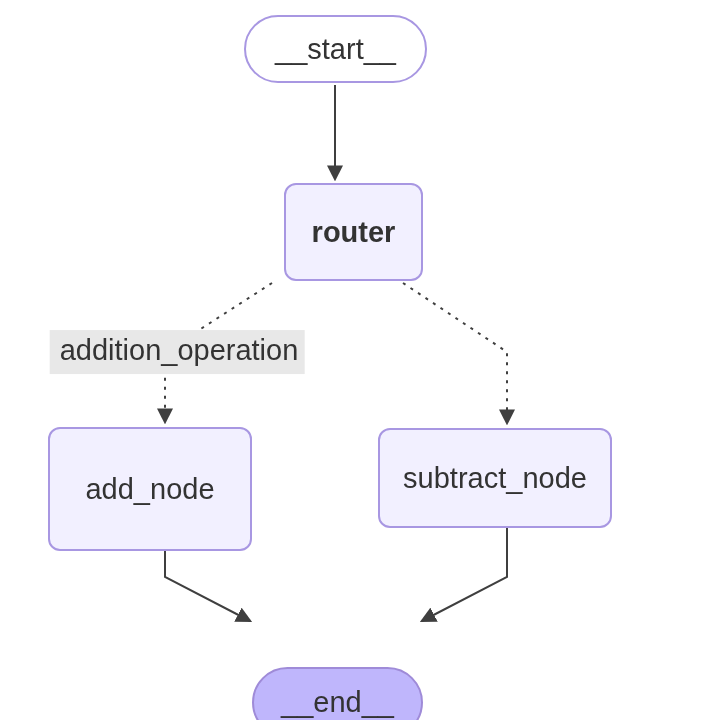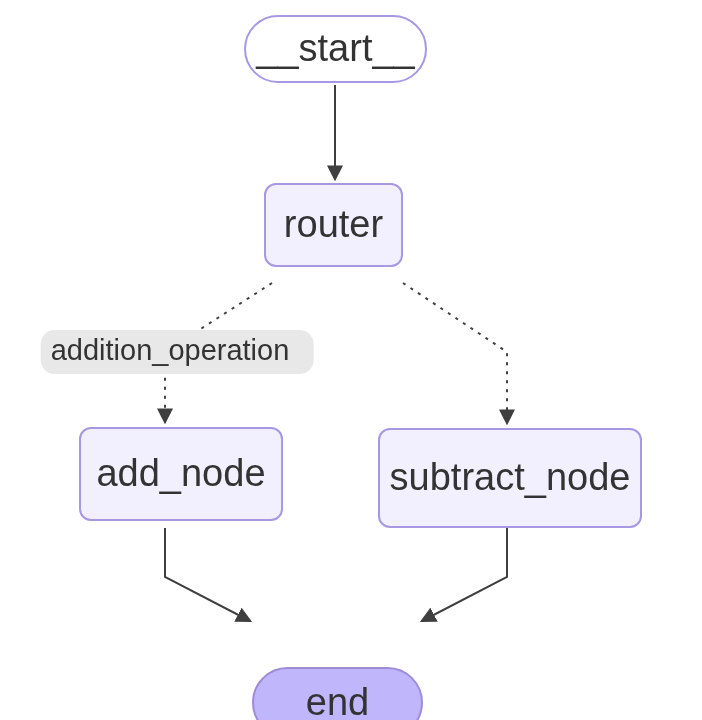--- a/index.html
+++ b/index.html
@@ -20,45 +20,44 @@
     background:var(--canvas-bg);
     font-family:"Liberation Sans", sans-serif;
     color:var(--text);
     overflow:hidden;
   }
   .edges{position:absolute;left:0;top:0;width:702px;height:720px;}
   .node{
     position:absolute;
     box-sizing:border-box;
     display:flex;align-items:center;justify-content:center;
-    font-size:38px;line-height:1.2;
+    font-size:29px;line-height:1.2;
     color:var(--text);
     background:var(--node-fill);
     border:2px solid var(--node-border);
     border-radius:12px;
     text-align:center;
     white-space:nowrap;
   }
   .node.stadium{border-radius:36px;}
   .node.first{background:var(--first-fill);}
   .node.last{background:var(--last-fill);border-color:var(--last-border);}
   .node-start{left:244px;top:15px;width:183px;height:68px;}
-  .node-router{left:264px;top:183px;width:139px;height:84px;}
-  .node-add{left:79px;top:427px;width:204px;height:94px;}
-  .node-subtract{left:378px;top:428px;width:264px;height:100px;}
+  .node-router{left:284px;top:183px;width:139px;height:98px;font-weight:bold;}
+  .node-add{left:48px;top:427px;width:204px;height:124px;}
+  .node-subtract{left:378px;top:428px;width:234px;height:100px;}
   .node-end{left:252px;top:627px;width:171px;height:71px;margin-top:40px;}
   .edge-label{
     position:absolute;
     transform:translate(-50%,-50%);
     background:var(--edge-label-bg);
     color:var(--text);
     font-size:29px;line-height:1.1;
-    padding:5px 24px 7px 10px;
+    padding:5px 6px 7px 10px;
     white-space:nowrap;
-    border-radius:14px;
   }
   .edge-label-add{left:177px;top:352px;}
   .edge-label-subtract{left:509px;top:352px;}
 </style>
 </head>
 <body>
 
 <div class="canvas">
 
   <svg class="edges" width="702" height="720" viewBox="0 0 702 720" xmlns="http://www.w3.org/2000/svg">

